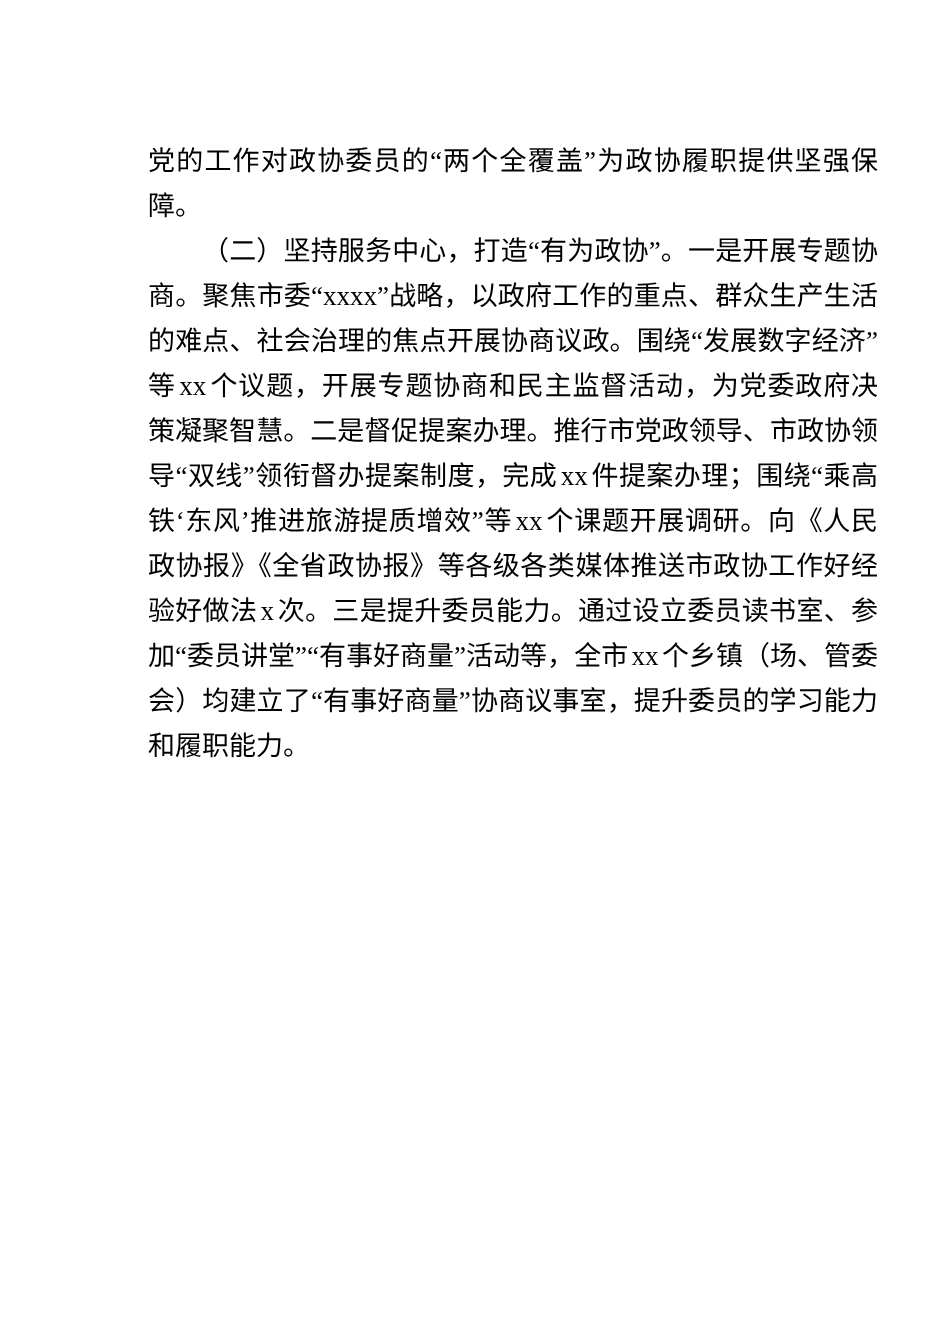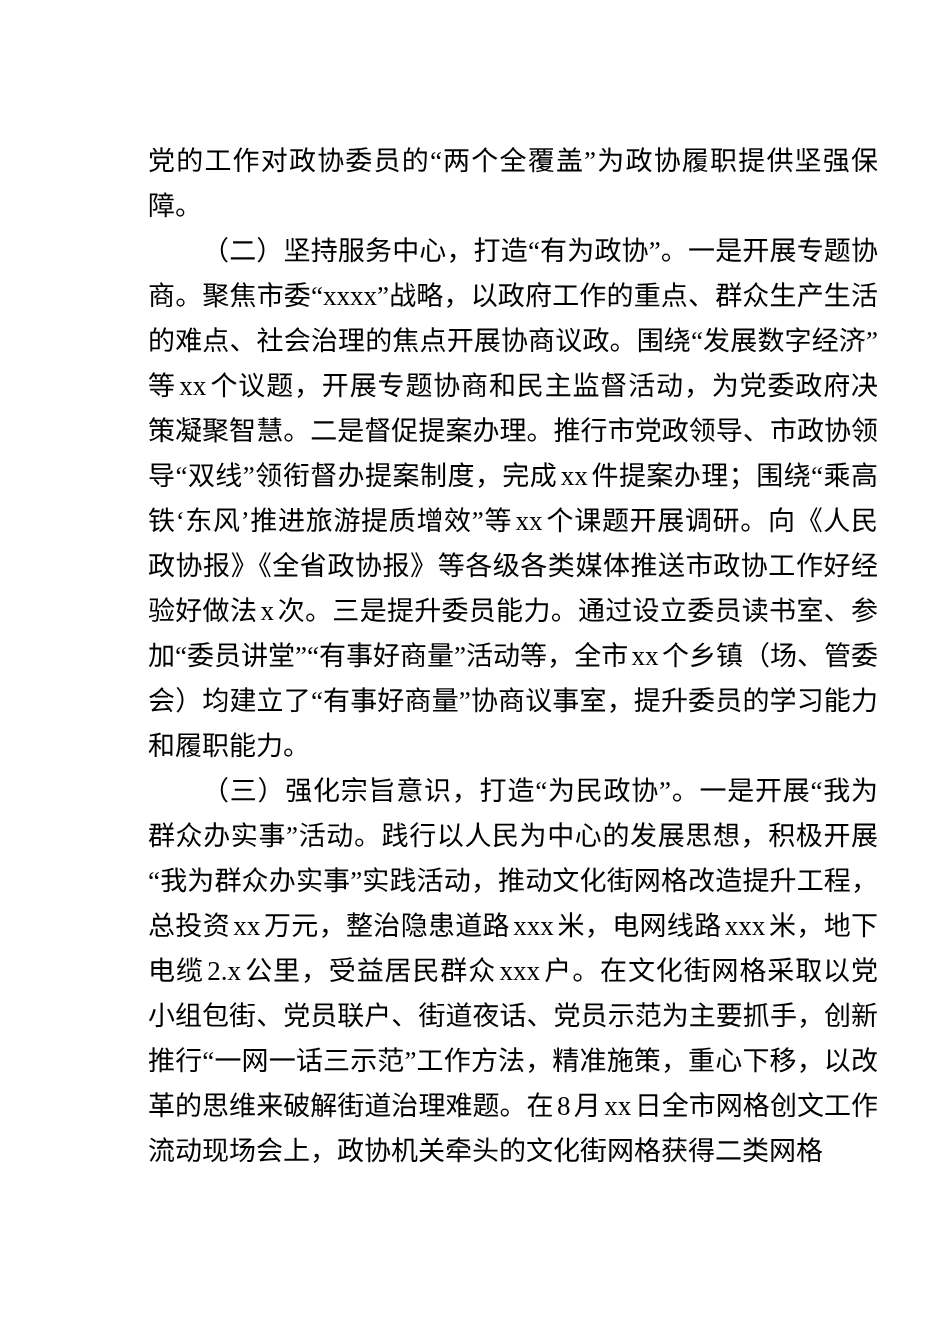--- a/index.html
+++ b/index.html
@@ -41,15 +41,14 @@
     text-indent: 2em;
   }
 </style>
 </head>
 <body>
 
 <div class="page">
   <div class="text-block" id="text-block">
       <p class="para">党的工作对政协委员的“两个全覆盖”为政协履职提供坚强保障。</p>
       <p class="para indent">（二）坚持服务中心，打造“有为政协”。一是开展专题协商。聚焦市委“xxxx”战略，以政府工作的重点、群众生产生活的难点、社会治理的焦点开展协商议政。围绕“发展数字经济”等xx个议题，开展专题协商和民主监督活动，为党委政府决策凝聚智慧。二是督促提案办理。推行市党政领导、市政协领导“双线”领衔督办提案制度，完成xx件提案办理；围绕“乘高铁‘东风’推进旅游提质增效”等xx个课题开展调研。向《人民政协报》《全省政协报》等各级各类媒体推送市政协工作好经验好做法x次。三是提升委员能力。通过设立委员读书室、参加“委员讲堂”“有事好商量”活动等，全市xx个乡镇（场、管委会）均建立了“有事好商量”协商议事室，提升委员的学习能力和履职能力。</p>
-      <p class="para indent">（三）强化宗旨意识，打造“为民政协”。一是开展“我为群众办实事”活动。践行以人民为中心的发展思想，积极开展“我为群众办实事”实践活动，推动文化街网格改造提升工程，总投资xx万元，整治隐患道路xxx米，电网线路xxx米，地下电缆2.x公里，受益居民群众xxx户。在文化街网格采取以党小组包街、党员联户、街道夜话、党员示范为主要抓手，创新推行“一网一话三示范”工作方法，精准施策，重心下移，以改革的思维来破解街道治理难题。在8月xx日全市网格创文工作流动现场会上，政协机关牵头的文化街网格获得二类网格</p>
     </div>
 </div>
 
 </body></html>

